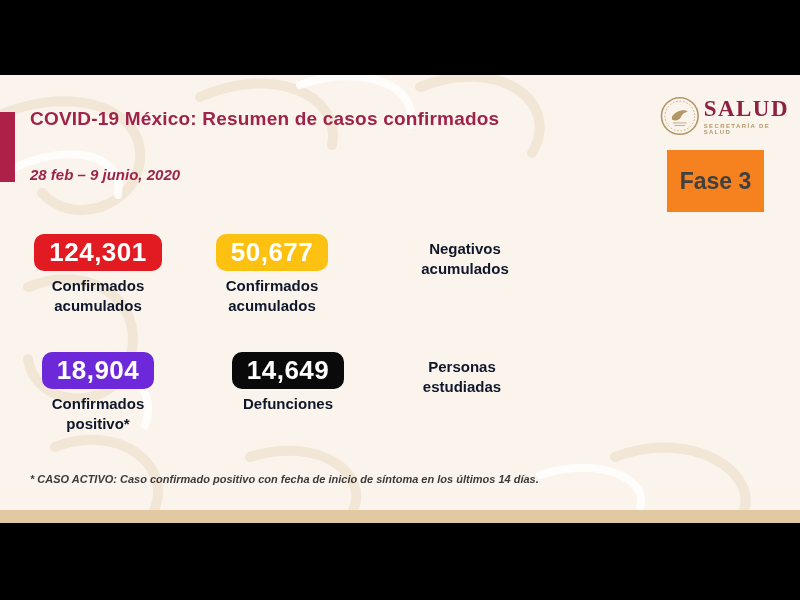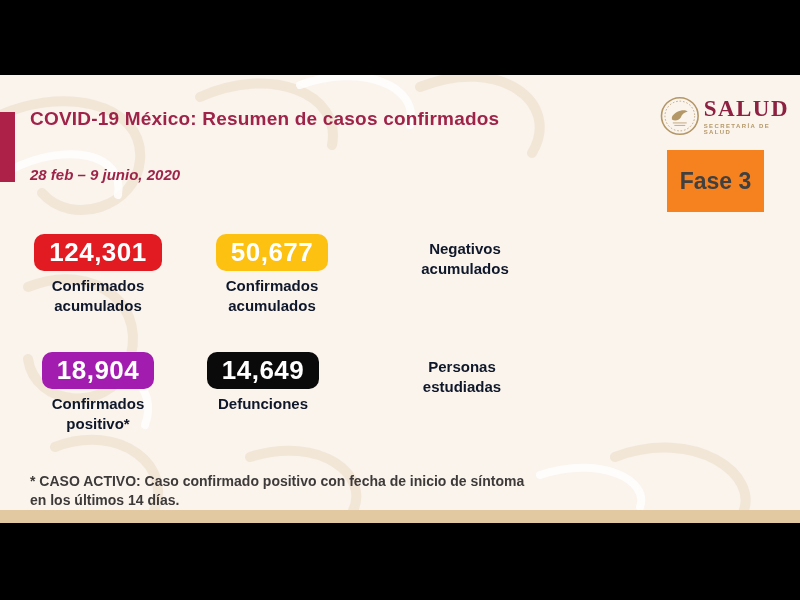--- a/index.html
+++ b/index.html
@@ -30,21 +30,21 @@
   .fase { position: absolute; left: 667px; top: 75px; width: 97px; height: 62px;
           display: flex; align-items: center; justify-content: center;
           color: #404040; font-size: 23px; font-weight: bold; }
 
   .stat { position: absolute; width: 190px; text-align: center; }
   .stat-box { display: inline-block; padding: 3px 15px; border-radius: 10px; }
   .stat-value { font-size: 26px; font-weight: bold; color: #fff; letter-spacing: 0.5px; }
   .stat-label { margin-top: 5px; font-size: 15px; font-weight: bold; color: #0f172a; line-height: 1.35; }
 
   .footnote { position: absolute; left: 30px; top: 397px; width: 512px;
-              font-size: 14px; font-weight: bold; color: #3e3a39; line-height: 1.35; }
+              font-size: 11px; font-weight: bold; color: #3e3a39; line-height: 1.35; font-style: italic; }
 </style>
 </head>
 <body>
 
 <div class="screen">
 
   <div class="letterbox top"></div>
 
   <div class="content">
 
@@ -107,30 +107,30 @@
     </div>
 
     <div class="stat" style="left:370px; top:159px;">
       <div class="stat-label">
         <div>Negativos</div>
         <div>acumulados</div>
       </div>
     </div>
 
     <div class="stat" style="left:3px; top:277px;">
-      <div class="stat-box" style="background: #a21caf;">
+      <div class="stat-box" style="background: #6d28d9;">
         <span class="stat-value">18,904</span>
       </div>
       <div class="stat-label">
         <div>Confirmados</div>
         <div>positivo*</div>
       </div>
     </div>
 
-    <div class="stat" style="left:168px; top:277px;">
+    <div class="stat" style="left:193px; top:277px;">
       <div class="stat-box" style="background: rgb(10, 10, 10);">
         <span class="stat-value">14,649</span>
       </div>
       <div class="stat-label">
         <div>Defunciones</div>
         <div></div>
       </div>
     </div>
 
     <div class="stat" style="left:367px; top:277px;">

